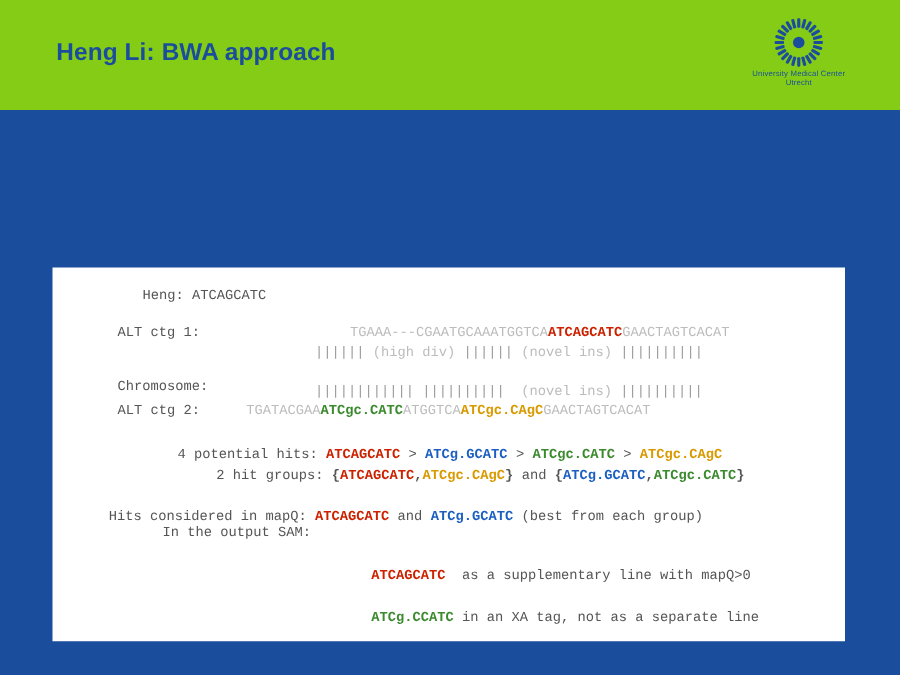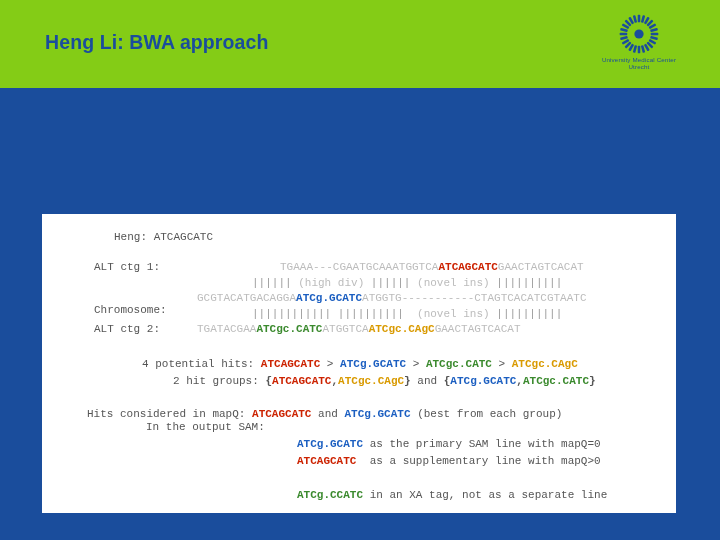--- a/index.html
+++ b/index.html
@@ -112,21 +112,21 @@
   .chr-lbl    { left: 52px;  top: 90px;  font-size: 11px; }
   .chr-seq    { left: 155px; top: 78px;  font-size: 11px; }
   .bar2       { left: 210px; top: 94px;  font-size: 11px; }
   .alt2-lbl   { left: 52px;  top: 109px; font-size: 11px; }
   .alt2-seq   { left: 155px; top: 109px; font-size: 11px; }
 
   .hits1 { left: 100px; top: 144px; font-size: 11px; }
   .hits2 { left: 131px; top: 161px; font-size: 11px; }
   .hits3 { left: 45px;  top: 166px; font-size: 11px; margin-top: 28px; }
 
-  .out0 { left: 104px; top: 207px; font-size: 11px; }
+  .out0 { left: 88px; top: 207px; font-size: 11px; }
   .out1 { left: 255px; top: 224px; font-size: 11px; }
   .out2 { left: 255px; top: 241px; font-size: 11px; }
   .out3 { left: 255px; top: 258px; font-size: 11px; }
 </style>
 </head>
 <body>
 
 <div class="slide">
 
   <div class="header-band">
@@ -173,34 +173,32 @@
     <div class="fig-inner">
 
       <div class="row read-row"><span class="lbl">Heng:</span><span> </span><span class="lbl">ATCAGCATC</span></div>
 
       <div class="row alt1-lbl">ALT ctg 1:</div>
       <div class="row alt1-seq"><span class="seq-grey">TGAAA---CGAATGCAAATGGTCA</span><span class="red">ATCAGCATC</span><span class="seq-grey">GAACTAGTCACAT</span></div>
 
       <div class="row bar1"><span class="seq-dark">||||||</span><span class="seq-grey"> </span><span class="seq-grey">(high div)</span><span class="seq-grey"> </span><span class="seq-dark">||||||</span><span class="seq-grey"> </span><span class="seq-grey">(novel ins)</span><span class="seq-grey"> </span><span class="seq-dark">||||||||||</span></div>
 
       <div class="row chr-lbl">Chromosome:</div>
-      <div class="row chr-seq"><span class="seq-grey">GCGTACATGACAGGA</span><span class="blue">ATCg.GCATC</span><span class="seq-grey">ATGGTG-----------CTAGTCACATCGTAATC</span></div>
 
       <div class="row bar2"><span class="seq-dark">||||||||||||</span><span class="seq-grey"> </span><span class="seq-dark">||||||||||</span><span class="seq-grey">  </span><span class="seq-grey">(novel ins)</span><span class="seq-grey"> </span><span class="seq-dark">||||||||||</span></div>
 
       <div class="row alt2-lbl">ALT ctg 2:</div>
       <div class="row alt2-seq"><span class="seq-grey">TGATACGAA</span><span class="green">ATCgc.CATC</span><span class="seq-grey">ATGGTCA</span><span class="orange">ATCgc.CAgC</span><span class="seq-grey">GAACTAGTCACAT</span></div>
 
       <div class="row hits1"><span class="lbl">4 potential hits:</span><span> </span><span class="red">ATCAGCATC</span><span> </span><span class="lbl">&gt;</span><span> </span><span class="blue">ATCg.GCATC</span><span> </span><span class="lbl">&gt;</span><span> </span><span class="green">ATCgc.CATC</span><span> </span><span class="lbl">&gt;</span><span> </span><span class="orange">ATCgc.CAgC</span></div>
 
       <div class="row hits2"><span class="lbl">2 hit groups:</span><span> </span><span class="lbl b">{</span><span class="red">ATCAGCATC</span><span class="lbl b">,</span><span class="orange">ATCgc.CAgC</span><span class="lbl b">}</span><span> </span><span class="lbl">and</span><span> </span><span class="lbl b">{</span><span class="blue">ATCg.GCATC</span><span class="lbl b">,</span><span class="green">ATCgc.CATC</span><span class="lbl b">}</span></div>
 
       <div class="row hits3"><span class="lbl">Hits considered in mapQ:</span><span> </span><span class="red">ATCAGCATC</span><span> </span><span class="lbl">and</span><span> </span><span class="blue">ATCg.GCATC</span><span> </span><span class="lbl">(best from each group)</span></div>
 
       <div class="row out0">In the output SAM:</div>
-      <div class="row out1"><span class="blue">ATCg.GCATC</span><span> </span><span class="lbl">as the primary SAM line with mapQ=0</span></div>
       <div class="row out2"><span class="red">ATCAGCATC</span><span>  </span><span class="lbl">as a supplementary line with mapQ&gt;0</span></div>
       <div class="row" style="left:255px; top:275px; font-size:11px;"><span class="green">ATCg.CCATC</span><span> </span><span class="lbl">in an XA tag, not as a separate line</span></div>
 
     </div>
   </div>
 
 </div>
 
 </body></html>

